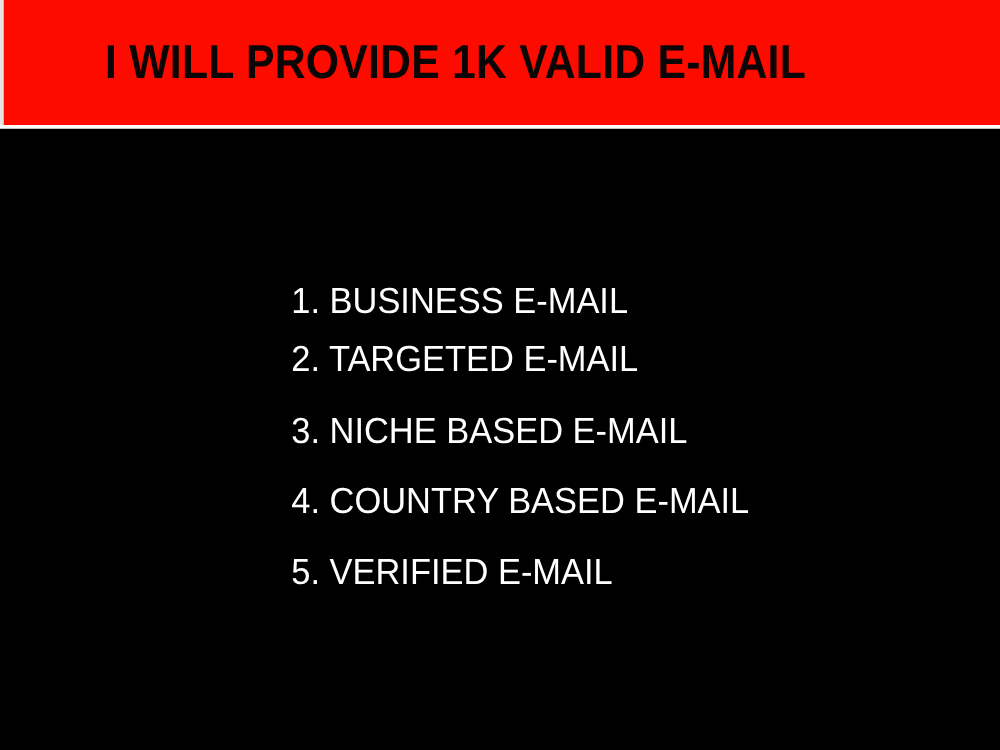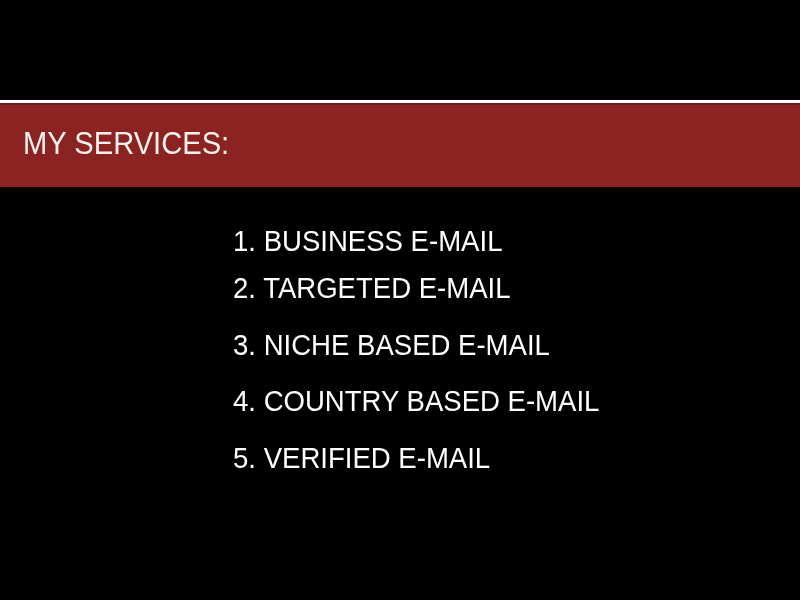--- a/index.html
+++ b/index.html
@@ -115,27 +115,27 @@
   .service-item.pos-1 { top: 84px; }
   .service-item.pos-2 { top: 141px; }
   .service-item.pos-3 { top: 197px; }
   .service-item.pos-4 { top: 254px; }
 </style>
 </head>
 <body>
 
 <div id="slide">
 
+  <div id="title-banner">
+    <div id="title-banner-edge"></div>
+    <div id="title-text">I WILL PROVIDE 1K VALID E-MAIL</div>
+  </div>
 
   <div id="banner-separator"></div>
 
-  <div id="services-band">
-    <div id="services-band-topline"></div>
-    <div id="services-heading">MY SERVICES:</div>
-  </div>
 
   <div id="services-body">
     <div class="service-item pos-0">1. BUSINESS E-MAIL</div>
     <div class="service-item pos-1">2. TARGETED E-MAIL</div>
     <div class="service-item pos-2">3. NICHE BASED E-MAIL</div>
     <div class="service-item pos-3">4. COUNTRY BASED E-MAIL</div>
     <div class="service-item pos-4">5. VERIFIED E-MAIL</div>
   </div>
 
 </div>

